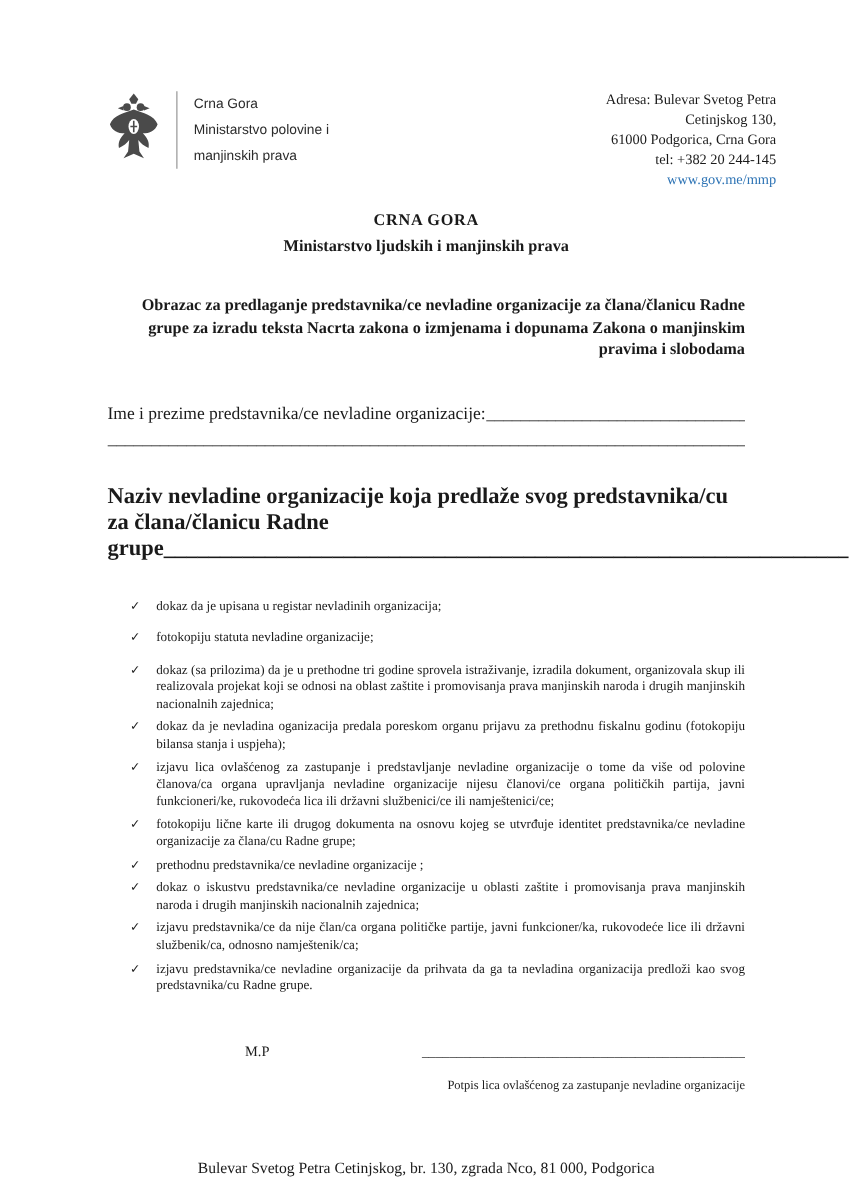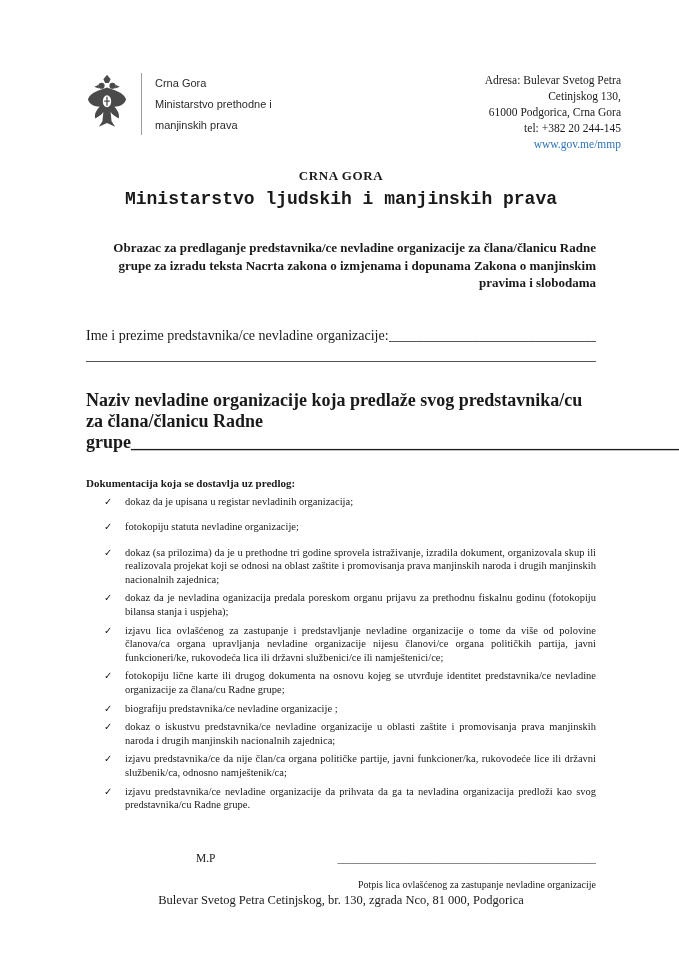--- a/index.html
+++ b/index.html
@@ -16,21 +16,21 @@
   .header-left { display: flex; gap: 13px; }
   .logo-wrap { width: 42px; display: flex; justify-content: center; }
   .vline { width: 1px; background: #9a9a9a; height: 62px; margin-top: 1px; }
   .org-name { font-family: "Liberation Sans", sans-serif; font-size: 11px; color: #2b2b2b; line-height: 21px; padding-top: 1px; }
   .header-right { text-align: right; font-size: 11.5px; line-height: 16px; color: #1a1a1a; }
   .header-right .link { color: #2e74b5; text-decoration: none; }
   
   .content { padding: 0 83px 0 86px; display: flex; flex-direction: column; flex: 1; }
   .doc-title { text-align: center; margin-top: 16px; }
   .doc-title .country { font-weight: bold; font-size: 13px; letter-spacing: 0.6px; }
-  .doc-title .ministry { font-weight: bold; font-size: 18px; margin-top: 5px; font-family: Liberation Mono, monospace; }
+  .doc-title .ministry { font-weight: bold; font-size: 13px; margin-top: 5px; }
   .form-heading { font-weight: bold; font-size: 13px; text-align: right; line-height: 17.5px; margin-top: 30px; }
   .field-name { margin-top: 34px; font-weight: normal; font-size: 14px; line-height: 20px; }
   .fill-row { display: flex; }
   .fill-row .lbl { white-space: nowrap; }
   .fill-row .fill { flex: 1; overflow: hidden; white-space: nowrap; }
   .full-line { overflow: hidden; white-space: nowrap; }
   .field-org { margin-top: 24px; font-weight: bold; font-size: 18px; line-height: 21px; }
   .doc-section { margin-top: 24px; }
   .doc-label { font-weight: bold; font-size: 11px; }
   .checklist { list-style: none; margin-top: 6px; }
@@ -38,21 +38,21 @@
   .check-item:nth-child(2), .check-item:nth-child(3) { margin-top: 12px; }
   .check-item .check { width: 12px; flex: none; font-size: 10px; }
   .check-item .txt { flex: 1; text-align: justify; }
   
   .signature { display: flex; align-items: flex-start; margin-top: 40px; }
   .mp { margin-left: 110px; font-size: 11.5px; }
   .sig-block { margin-left: auto; width: 290px; text-align: right; }
   .sig-line { font-size: 11px; white-space: nowrap; overflow: hidden; }
   .sig-caption { font-size: 10px; margin-top: 15px; white-space: nowrap; }
   
-  .footer { margin-top: auto; padding-bottom: 50px; text-align: center; font-size: 12.5px; line-height: 19px; }
+  .footer { margin-top: auto; padding-bottom: 16px; text-align: center; font-size: 12.5px; line-height: 19px; }
 </style>
 </head>
 <body>
 
 <div class="page">
 
   <div class="header">
     <div class="header-left">
       <div class="logo-wrap">
         <svg width="40" height="62" viewBox="0 0 44 64" aria-hidden="true">
@@ -64,21 +64,21 @@
             <path d="M31 12 L36 14 L31 16 Z"></path>
             <path d="M22 15 C14 18 4 20 1 28 C3 34 8 36 14 36 C10 40 8 44 9 49 C13 47 16 45 18 42 L17 52 L13 58 L22 54 L31 58 L27 52 L26 42 C28 45 31 47 35 49 C36 44 34 40 30 36 C36 36 41 34 43 28 C40 20 30 18 22 15 Z"></path>
             <ellipse cx="22" cy="30" rx="4.6" ry="6.6" fill="#ffffff"></ellipse>
             <path d="M22 25 L22 35 M19 30 L25 30" stroke="#4a4a4a" stroke-width="1.4" fill="none"></path>
           </g>
         </svg>
       </div>
       <div class="vline"></div>
       <div class="org-name">
         <div>Crna Gora</div>
-        <div>Ministarstvo prethodne i</div>
+        <div>Ministarstvo polovine i</div>
         <div>manjinskih prava</div>
       </div>
     </div>
     <div class="header-right">
       <div>Adresa: Bulevar Svetog Petra</div>
       <div>Cetinjskog 130,</div>
       <div>61000 Podgorica, Crna Gora</div>
       <div>tel: +382 20 244-145</div>
       <div><a href="#" class="link">www.gov.me/mmp</a></div>
     </div>
@@ -99,21 +99,20 @@
           <span class="fill">________________________________________</span>
       </div>
       <div class="full-line">_______________________________________________________________________________________________</div>
     </div>
 
     <div class="field-org">
       <span>Naziv nevladine organizacije koja predlaže svog predstavnika/cu za člana/članicu Radne grupe</span><span>____________________________________________________________________</span>
     </div>
 
     <div class="doc-section">
-      <div class="doc-label">Dokumentacija koja se dostavlja uz predlog:</div>
       <ul class="checklist">
         <li class="check-item">
           <span class="check">✓</span>
           <span class="txt">dokaz da je upisana u registar nevladinih organizacija;</span>
         </li>
         <li class="check-item">
           <span class="check">✓</span>
           <span class="txt">fotokopiju statuta nevladine organizacije;</span>
         </li>
         <li class="check-item">
@@ -127,21 +126,21 @@
         <li class="check-item">
           <span class="check">✓</span>
           <span class="txt">izjavu lica ovlašćenog za zastupanje i predstavljanje nevladine organizacije o tome da više od polovine članova/ca organa upravljanja nevladine organizacije nijesu članovi/ce organa političkih partija, javni funkcioneri/ke, rukovodeća lica ili državni službenici/ce ili namještenici/ce;</span>
         </li>
         <li class="check-item">
           <span class="check">✓</span>
           <span class="txt">fotokopiju lične karte ili drugog dokumenta na osnovu kojeg se utvrđuje identitet predstavnika/ce nevladine organizacije  za člana/cu Radne grupe;</span>
         </li>
         <li class="check-item">
           <span class="check">✓</span>
-          <span class="txt">biografiju predstavnika/ce nevladine organizacije ;</span>
+          <span class="txt">prethodnu predstavnika/ce nevladine organizacije ;</span>
         </li>
         <li class="check-item">
           <span class="check">✓</span>
           <span class="txt">dokaz o iskustvu predstavnika/ce nevladine organizacije u oblasti zaštite i promovisanja prava manjinskih naroda i drugih manjinskih nacionalnih zajednica;</span>
         </li>
         <li class="check-item">
           <span class="check">✓</span>
           <span class="txt">izjavu predstavnika/ce da nije član/ca organa političke partije, javni funkcioner/ka, rukovodeće lice ili državni službenik/ca, odnosno namještenik/ca;</span>
         </li>
         <li class="check-item">

